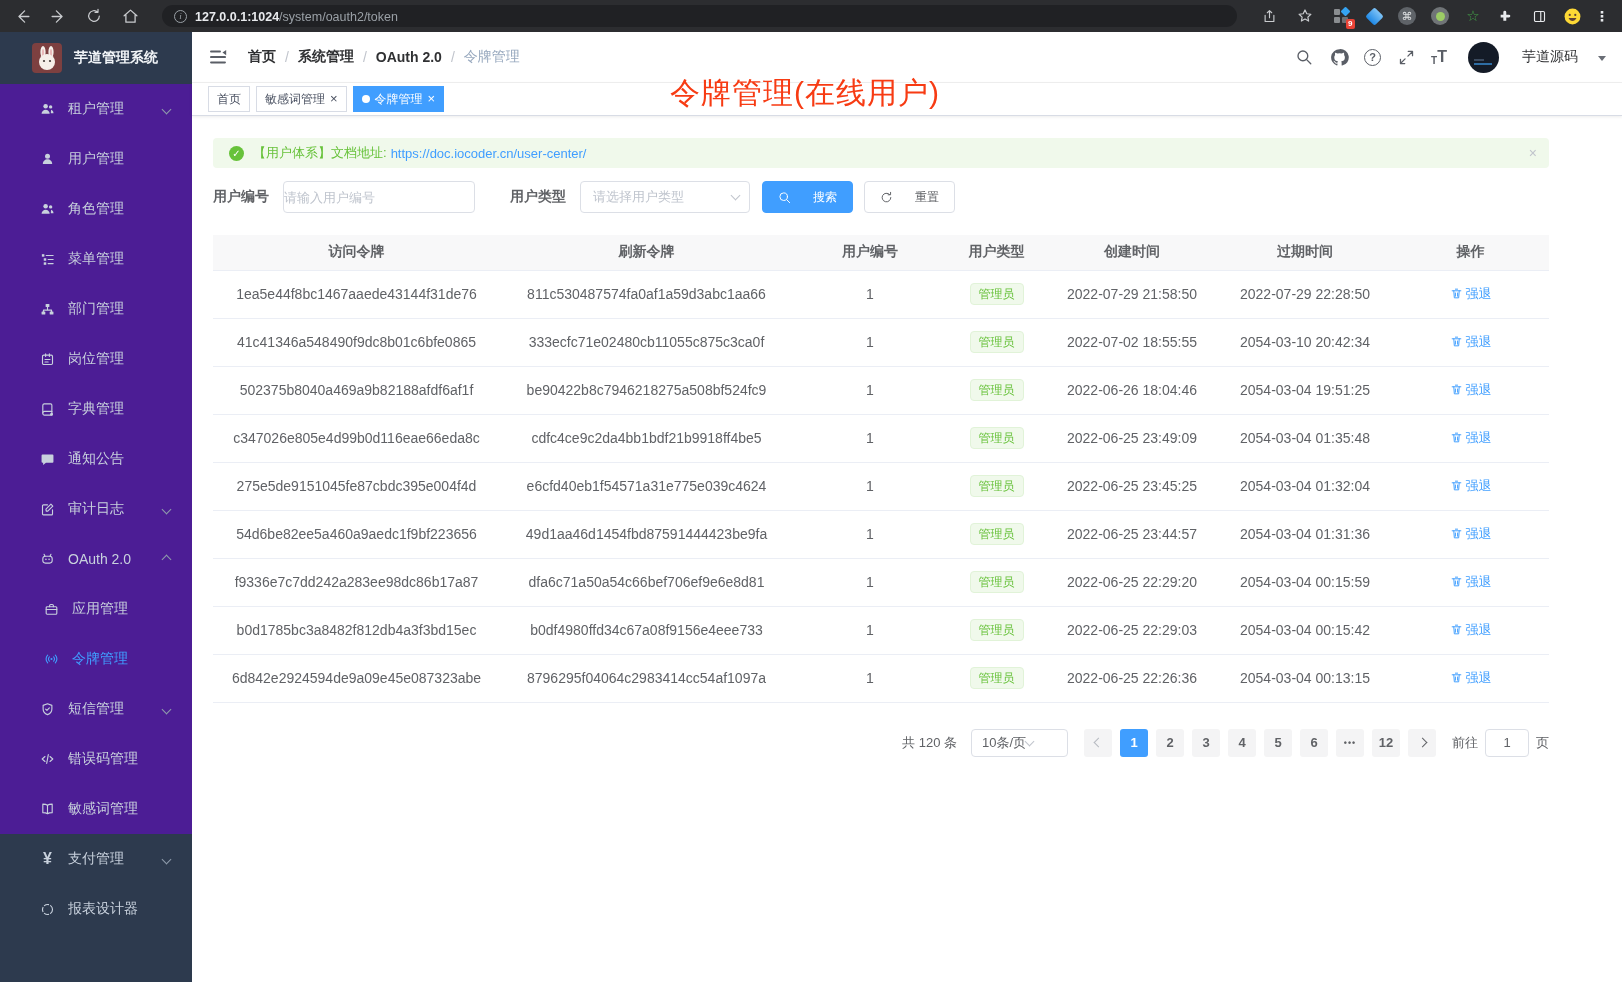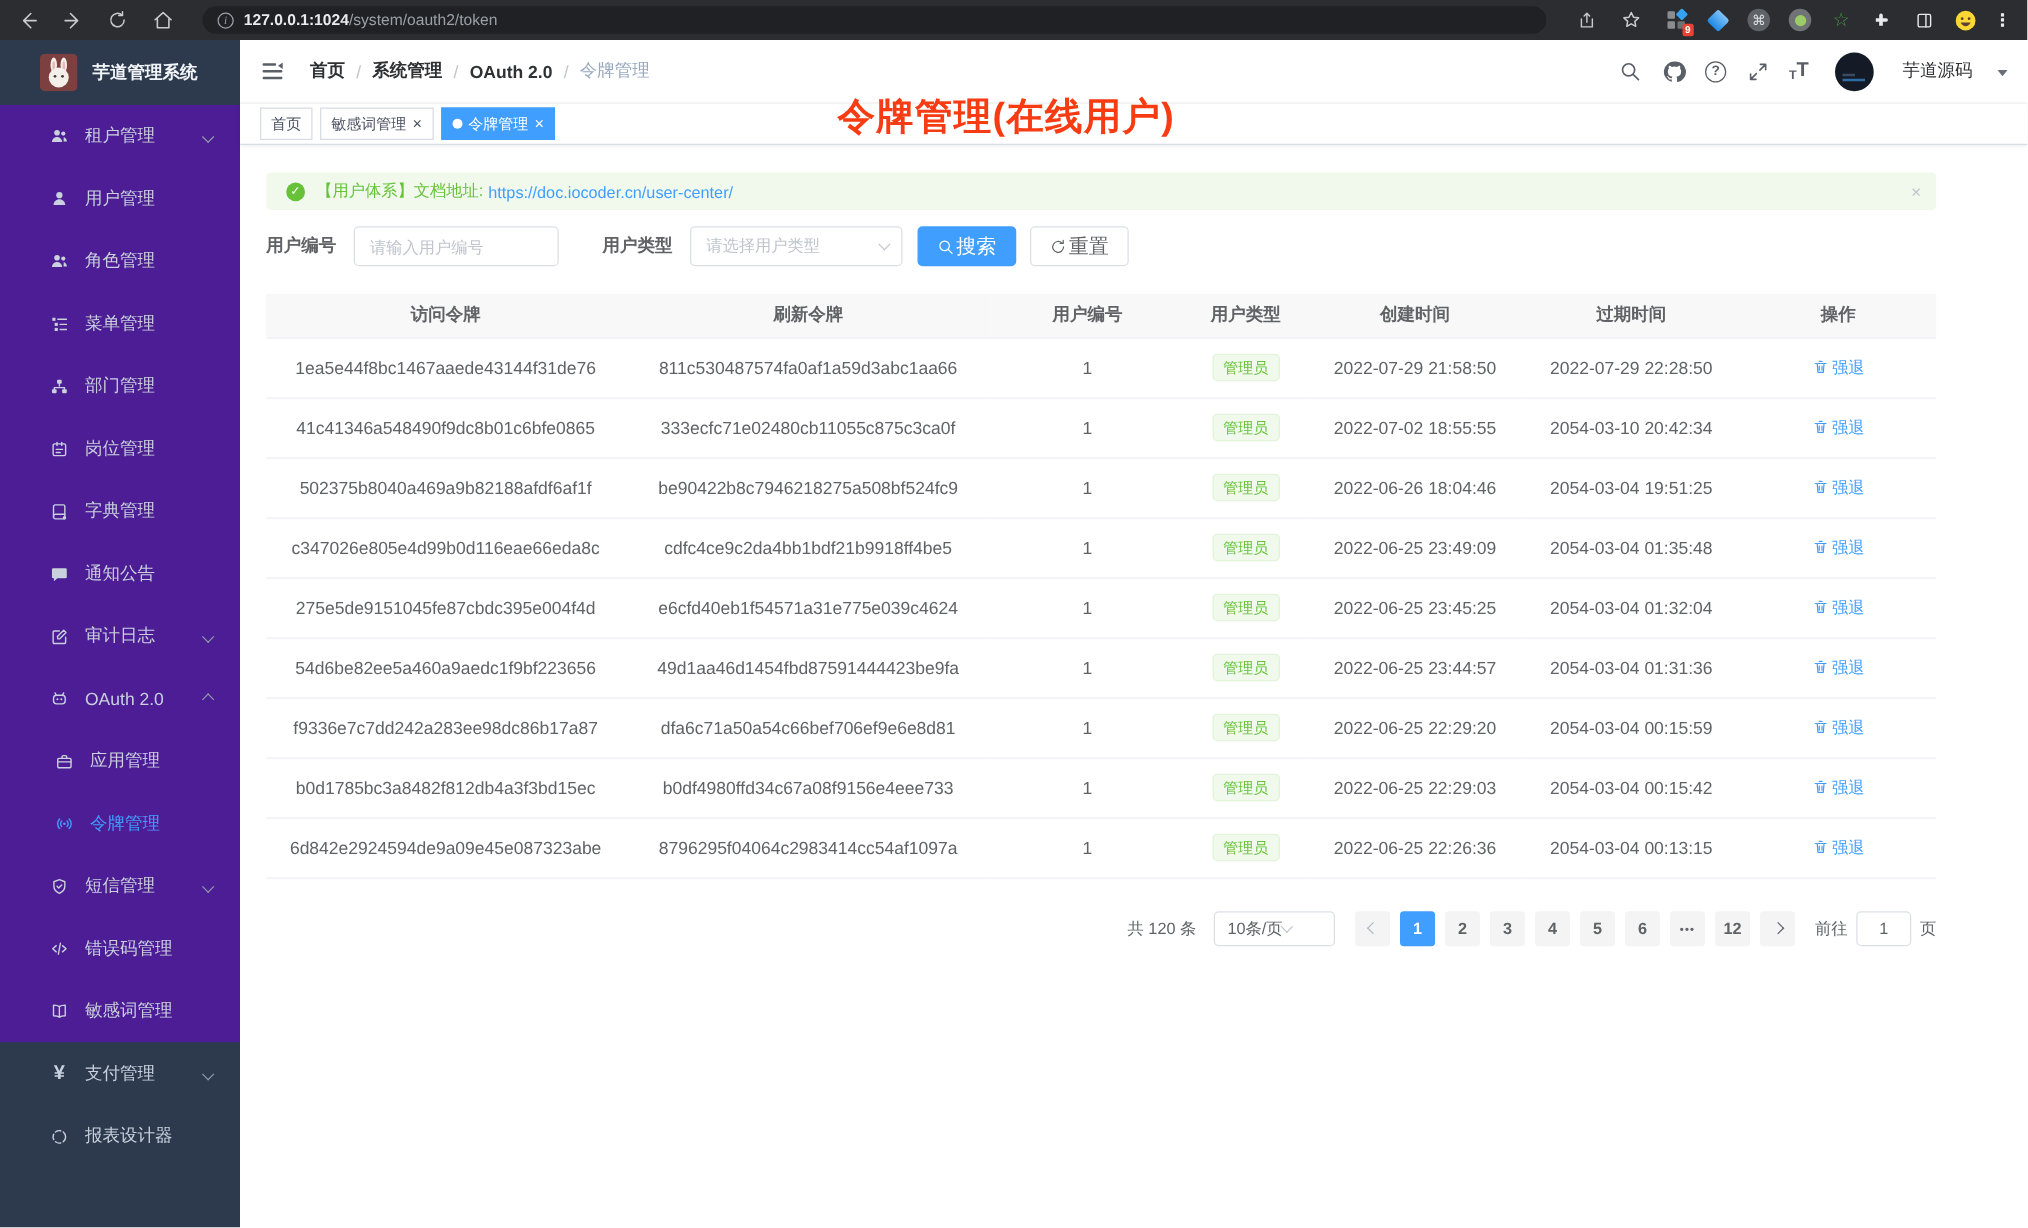--- a/index.html
+++ b/index.html
@@ -73,40 +73,40 @@
 
   
   #tabbar{height:33px;border-bottom:1px solid #d8dce5;box-shadow:0 1px 3px rgba(0,0,0,.08);display:flex;align-items:center;padding:0 16px;gap:6px;position:relative;background:#fff}
   .tag-tab{height:26px;border:1px solid #d8dce5;background:#fff;color:#495060;font-size:12px;display:inline-flex;align-items:center;padding:0 8px;gap:5px;cursor:pointer}
   .tag-tab .dot{width:8px;height:8px;border-radius:50%;background:#fff;display:none}
   .tag-tab .close::before{content:"×";font-size:13px;line-height:1;color:inherit}
   .tag-tab.active{background:#409eff;border-color:#409eff;color:#fff}
   .tag-tab.active .dot{display:inline-block}
 
   
-  #annotation{position:absolute;left:478px;top:41px;font-size:30px;font-weight:700;color:#f73b13;letter-spacing:1px;z-index:5;white-space:nowrap}
+  #annotation{position:absolute;left:478px;top:41px;font-size:30px;font-weight:400;color:#f73b13;letter-spacing:1px;z-index:5;white-space:nowrap}
 
   
   #content{padding:22px 0 0 21px;width:1378px}
   .inner{width:1336px}
 
   #alert{height:30px;background:#f0f9eb;border-radius:4px;display:flex;align-items:center;padding:0 16px;font-size:13px;position:relative}
   #alert .ok{width:15px;height:15px;border-radius:50%;background:#67c23a;color:#fff;font-size:10px;display:flex;align-items:center;justify-content:center;margin-right:9px}
   #alert .msg{color:#67c23a}
   #alert a{color:#409eff;text-decoration:none;margin-left:4px}
   #alert .x{position:absolute;right:12px;color:#c0c4cc;font-size:14px;cursor:pointer}
 
   #filters{display:flex;align-items:center;margin-top:13px;font-size:14px}
   #filters .flabel{font-weight:700;color:#606266;margin-right:14px}
-  .inp{width:164px;height:32px;border:1px solid #dcdfe6;border-radius:4px;padding:0 12px;font-size:13px;color:#606266;outline:none;background:#fff}
+  .inp{width:192px;height:32px;border:1px solid #dcdfe6;border-radius:4px;padding:0 0;font-size:13px;color:#606266;outline:none;background:#fff}
   .inp::placeholder{color:#bfc4cd}
   .sel{width:170px;height:32px;border:1px solid #dcdfe6;border-radius:4px;display:flex;align-items:center;padding:0 10px 0 12px;color:#bfc4cd;font-size:13px;justify-content:space-between;margin-right:12px;cursor:pointer}
   .sel .chev{color:#c0c4cc;margin-top:-3px}
   .gap1{margin-right:17px}.gap2{margin-left:28px}
-  .btn{height:32px;border-radius:4px;display:inline-flex;align-items:center;justify-content:center;gap:2px;font-size:16px;cursor:pointer;border:1px solid #dcdfe6;background:#fff;color:#606266;padding:0 15px}
+  .btn{height:32px;border-radius:4px;display:inline-flex;align-items:center;justify-content:center;gap:22px;font-size:12px;cursor:pointer;border:1px solid #dcdfe6;background:#fff;color:#606266;padding:0 15px}
   .btn.primary{background:#409eff;border-color:#409eff;color:#fff;margin-right:11px}
 
   table{border-collapse:collapse;margin-top:22px;font-size:14px;table-layout:fixed}
   thead th{height:35px;background:#f8f8f9;color:#606266;font-weight:700;border-bottom:1px solid #ebeef5;text-align:center}
   tbody td{height:48px;text-align:center;color:#606266;border-bottom:1px solid #ebeef5}
   .tag-admin{display:inline-block;background:#f0f9eb;border:1px solid #e1f3d8;color:#67c23a;font-size:12px;line-height:20px;padding:0 8px;border-radius:4px}
   .kick{color:#409eff;font-size:13px;display:inline-flex;align-items:center;gap:3px;cursor:pointer;text-decoration:none}
 
   #pager{display:flex;align-items:center;justify-content:flex-end;margin-top:26px;font-size:13px;color:#606266;gap:8px}
   #pager .total{margin-right:6px}

